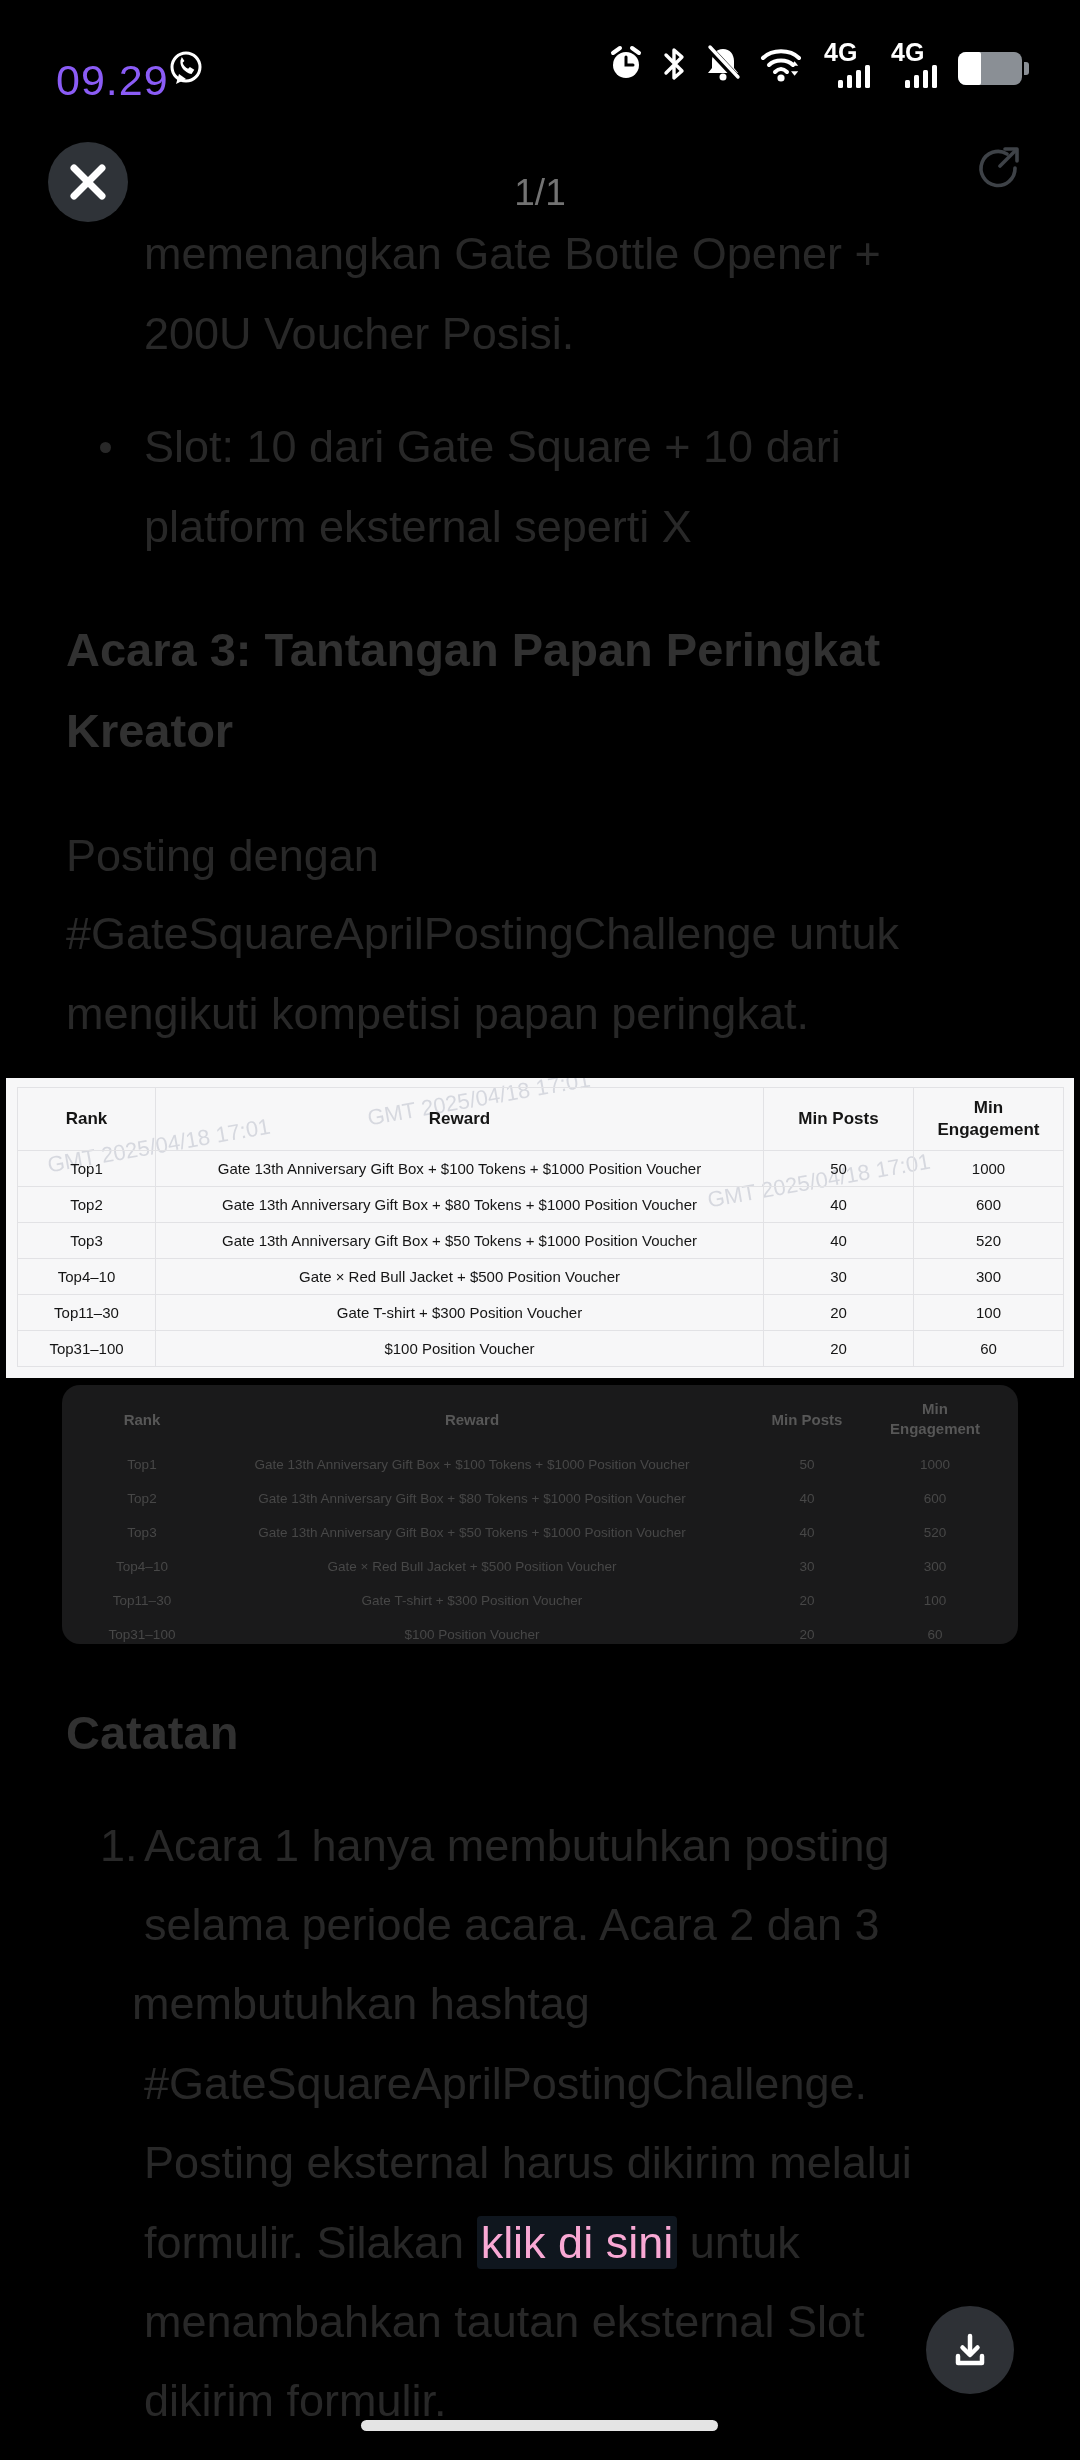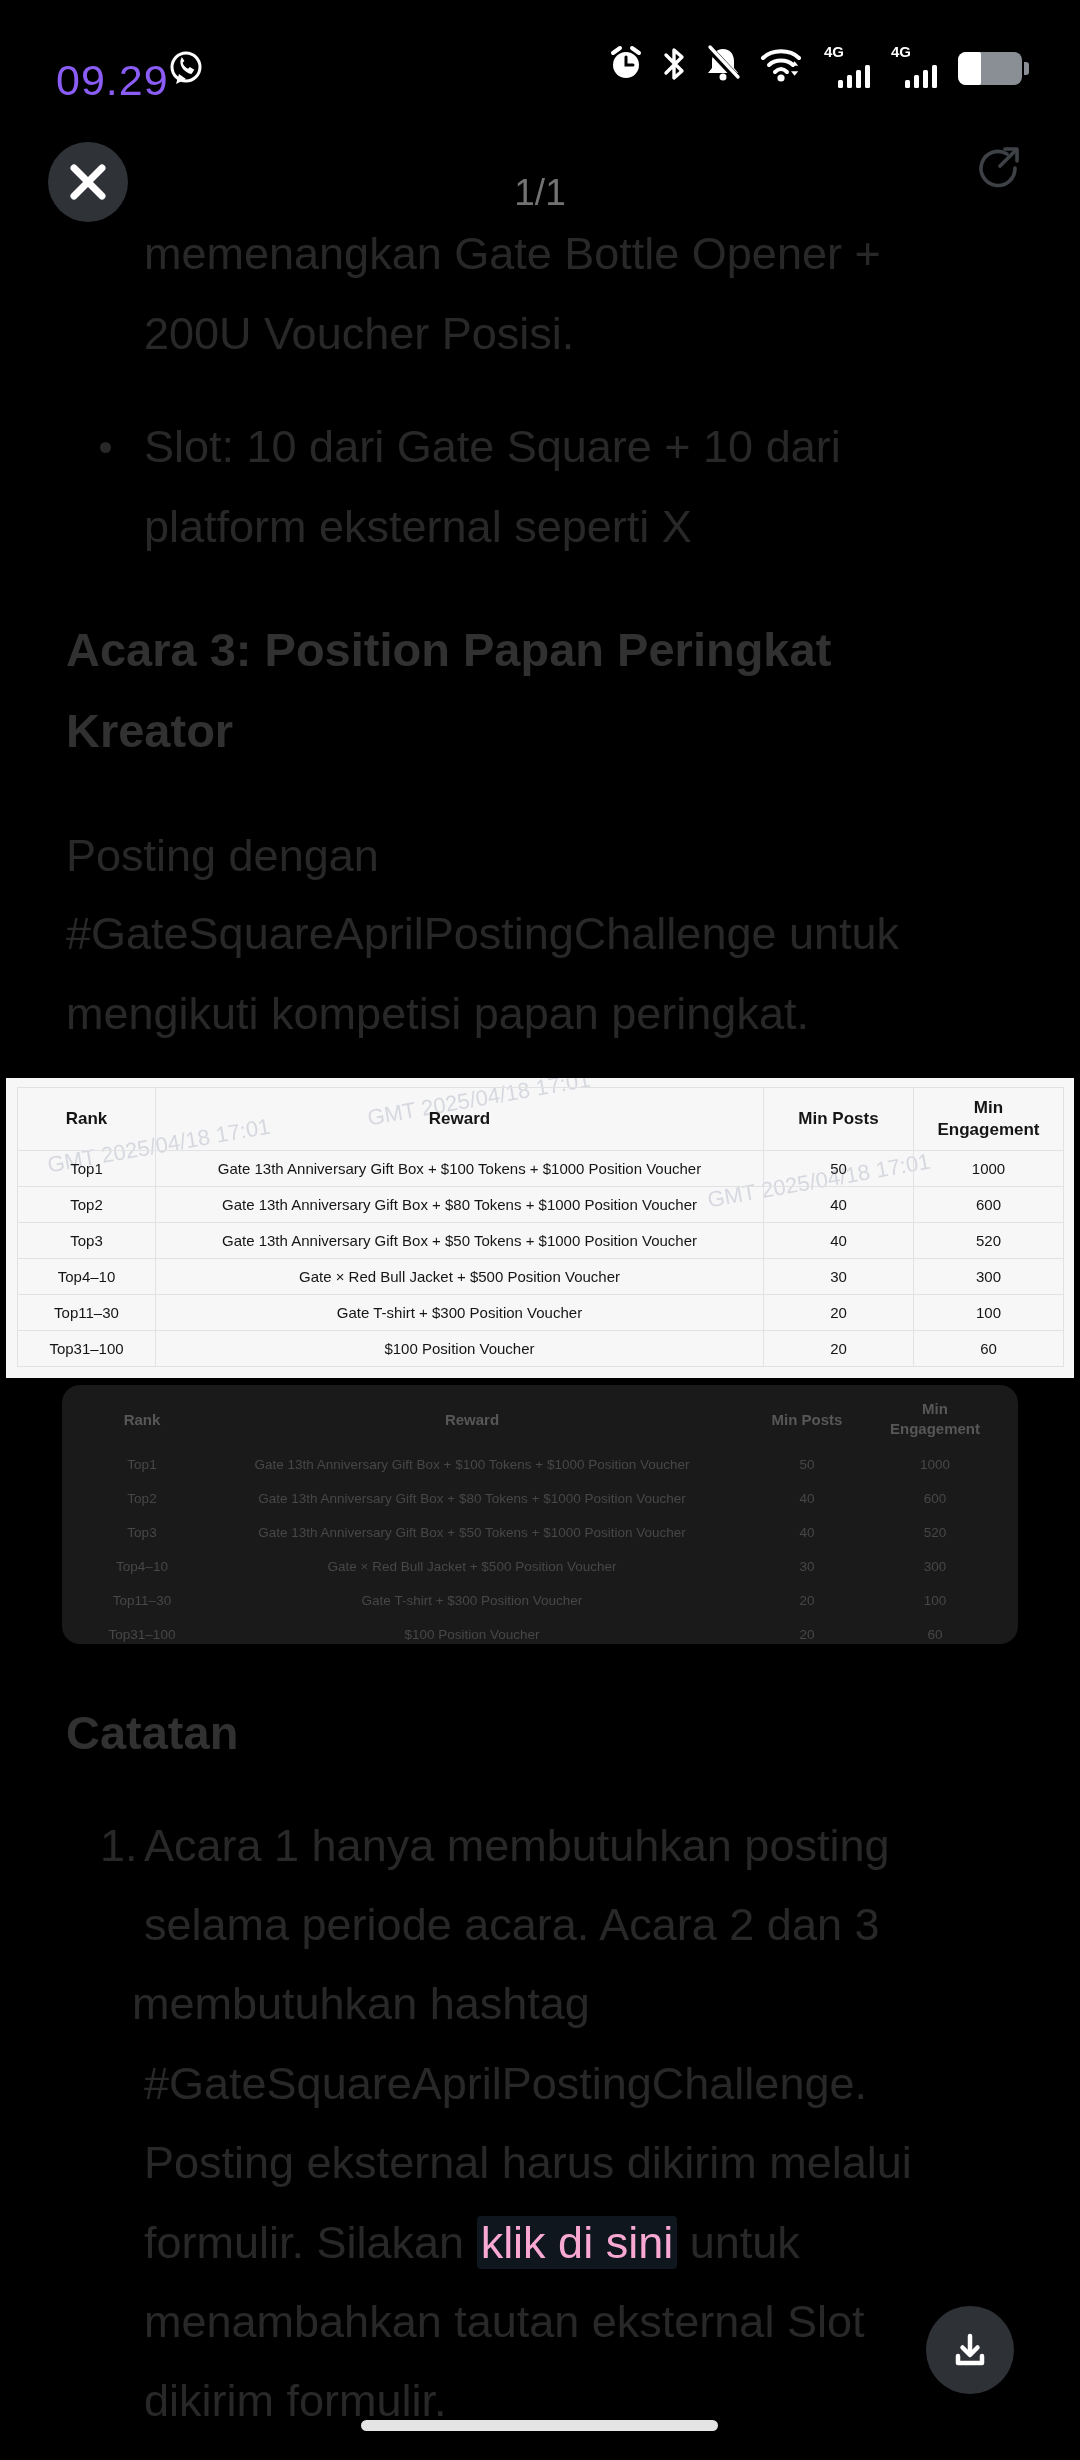--- a/index.html
+++ b/index.html
@@ -7,21 +7,21 @@
     width:1080px;height:2460px;position:relative;overflow:hidden;
     background:#000;font-family:"Liberation Sans",sans-serif;
     -webkit-font-smoothing:antialiased;
   }
   
   .statusbar{position:absolute;left:0;top:0;width:1080px;height:110px;}
   .time{position:absolute;left:56px;top:56px;font-size:43px;color:#8b5cf6;font-weight:400;letter-spacing:1px;}
   .wa-icon{position:absolute;left:166px;top:48px;}
   .sb-right{position:absolute;right:58px;top:44px;display:flex;align-items:flex-end;gap:17px;height:44px;}
   .sig{position:relative;width:50px;height:44px;}
-  .sig .nl{position:absolute;left:0;top:-2px;font-size:15px;font-weight:bold;color:#fff;line-height:20px;}
+  .sig .nl{position:absolute;left:0;top:-2px;font-size:25px;font-weight:bold;color:#fff;line-height:20px;}
   .sig svg{position:absolute;right:0;bottom:0;}
   .battery{position:relative;width:64px;height:33px;border-radius:8px;background:#8a8f95;margin-bottom:3px;}
   .battery .fill{position:absolute;left:0;top:0;bottom:0;width:36%;background:#fff;border-radius:8px 2px 2px 8px;}
   .battery .nub{position:absolute;right:-7px;top:10px;width:5px;height:13px;background:#8a8f95;border-radius:0 3px 3px 0;}
   
   .close-btn{position:absolute;left:48px;top:142px;width:80px;height:80px;border-radius:50%;background:#2f3338;cursor:pointer;}
   .page-indicator{position:absolute;left:0;top:172px;width:100%;text-align:center;font-size:37px;color:#737373;}
   .share-btn{position:absolute;left:974px;top:144px;width:48px;height:48px;cursor:pointer;}
   .dl-btn{position:absolute;left:926px;top:2306px;width:88px;height:88px;border-radius:50%;background:#2e3136;z-index:30;cursor:pointer;display:flex;align-items:center;justify-content:center;}
   .home-indicator{position:absolute;left:361px;top:2420px;width:357px;height:11px;border-radius:6px;background:#e4e4e4;z-index:31;}
@@ -129,21 +129,21 @@
     <path d="M31 5 h12 v12" fill="none" stroke="#3e4247" stroke-width="3.6" stroke-linecap="round" stroke-linejoin="round"></path>
   </svg>
 </div>
 
 <div>
   <div class="dim-line" style="left:144px;top:226px">memenangkan Gate Bottle Opener +</div>
   <div class="dim-line" style="left:144px;top:306px">200U Voucher Posisi.</div>
   <span class="bullet-dot" style="left:100px;top:442px"></span>
   <div class="dim-line" style="left:144px;top:419px">Slot: 10 dari Gate Square + 10 dari</div>
   <div class="dim-line" style="left:144px;top:499px">platform eksternal seperti X</div>
-  <div class="dim-heading" style="left:66px;top:620px">Acara 3: Position Papan Peringkat</div>
+  <div class="dim-heading" style="left:66px;top:620px">Acara 3: Tantangan Papan Peringkat</div>
   <div class="dim-heading" style="left:66px;top:701px">Kreator</div>
   <div class="dim-line" style="left:66px;top:828px">Posting dengan</div>
   <div class="dim-line" style="left:66px;top:906px">#GateSquareAprilPostingChallenge untuk</div>
   <div class="dim-line" style="left:66px;top:986px">mengikuti kompetisi papan peringkat.</div>
 
   <div class="dim-heading" style="left:66px;top:1703px">Catatan</div>
   <div class="note-num" style="left:100px;top:1818px">1.</div>
   <div class="dim-line" style="left:144px;top:1818px">Acara 1 hanya membutuhkan posting</div>
   <div class="dim-line" style="left:144px;top:1897px">selama periode acara. Acara 2 dan 3</div>
   <div class="dim-line" style="left:132px;top:1976px">membutuhkan hashtag</div>

